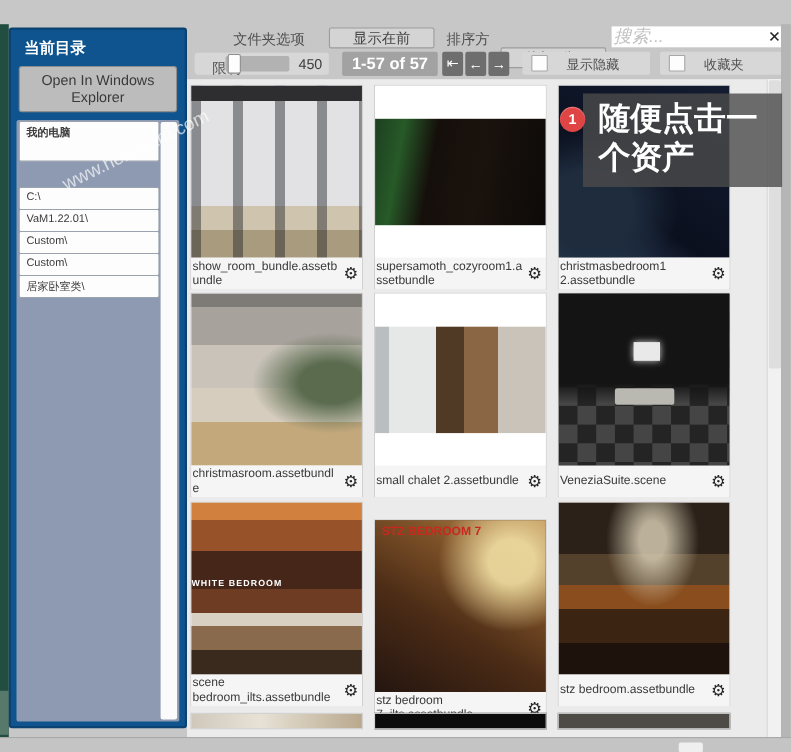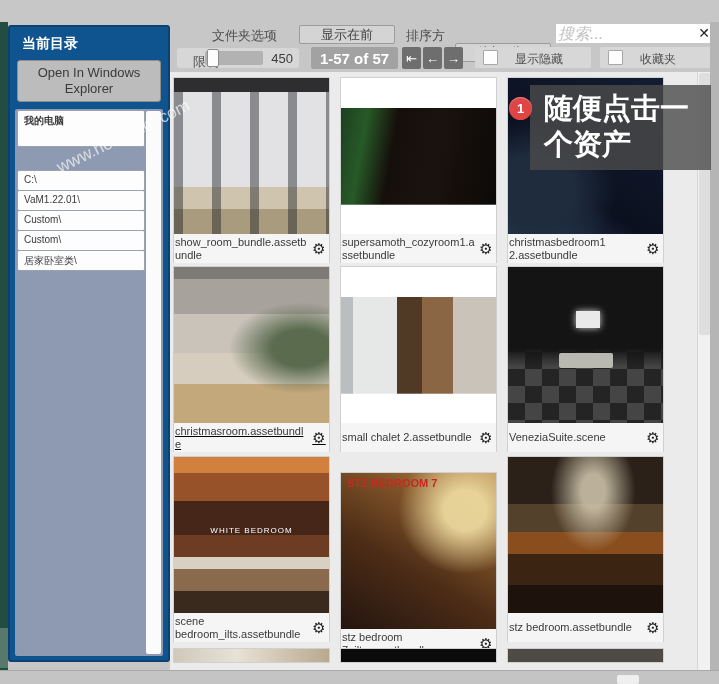--- a/index.html
+++ b/index.html
@@ -121,22 +121,22 @@
     linear-gradient(210deg,#b98a4e 0%,#7e5228 30%,#4c2c16 60%,#241510 100%); }
   .thumb-9 { background-image:
     radial-gradient(ellipse at 55% 22%,rgba(212,202,176,.85) 0 10%,rgba(0,0,0,0) 35%),
     linear-gradient(180deg,#2b2119 0 30%,#54412c 30% 48%,#8a4e1e 48% 62%,#3c2412 62% 82%,#1e130c 82% 100%); }
 
   .sliver { position:absolute; top:648px; width:157px; height:15px; border:1px solid #d0d0d0; }
   .sliver-1 { background:linear-gradient(90deg,#cfc8bb,#e8e2d6 40%,#b9a98e); }
   .sliver-2 { background:#0b0b0b; }
   .sliver-3 { background:#4e4a46; }
 
-  .ov-white-center { position:absolute; top:44%; left:0; right:0; text-align:center;
-    color:#fff; font-size:8px; letter-spacing:1px; font-weight:normal; }
+  .ov-white-center { position:absolute; top:44%; left:0; right:0; 
+    color:#fff; font-size:8px; letter-spacing:1px; font-weight:bold; }
   .ov-red-top { position:absolute; top:4px; left:6px; color:#c9281e; font-weight:bold;
     font-size:11px; }
 
   
   #annotation-box { left:530px; top:85px; width:181px; height:85px;
     background:rgba(75,75,75,.8); z-index:30; }
   #annotation-text { padding:5px 0 0 14px; width:172px; color:#fff; font-size:29px;
     font-weight:bold; line-height:1.25; }
   #annotation-badge { left:509px; top:97px; width:23px; height:23px; border-radius:50%;
     background:#e04545; color:#fff; font-size:13px; font-weight:bold; display:flex;
@@ -199,21 +199,21 @@
           <span class="gear">⚙</span>
         </div>
       </div>
       <div class="tile abs" style="left: 507px; top: 77px;">
         <div class="timg thumb-3"></div>
         <div class="tbar">
           <span class="tlabel">christmasbedroom1 2.assetbundle</span>
           <span class="gear">⚙</span>
         </div>
       </div>
-      <div class="tile abs" style="left: 173px; top: 266px; text-decoration: underline;">
+      <div class="tile abs" style="left: 173px; top: 266px;">
         <div class="timg thumb-4"></div>
         <div class="tbar">
           <span class="tlabel">christmasroom.assetbundle</span>
           <span class="gear">⚙</span>
         </div>
       </div>
       <div class="tile abs" style="left: 340px; top: 266px;">
         <div class="timg thumb-5 boxed"></div>
         <div class="tbar">
           <span class="tlabel">small chalet 2.assetbundle</span>

